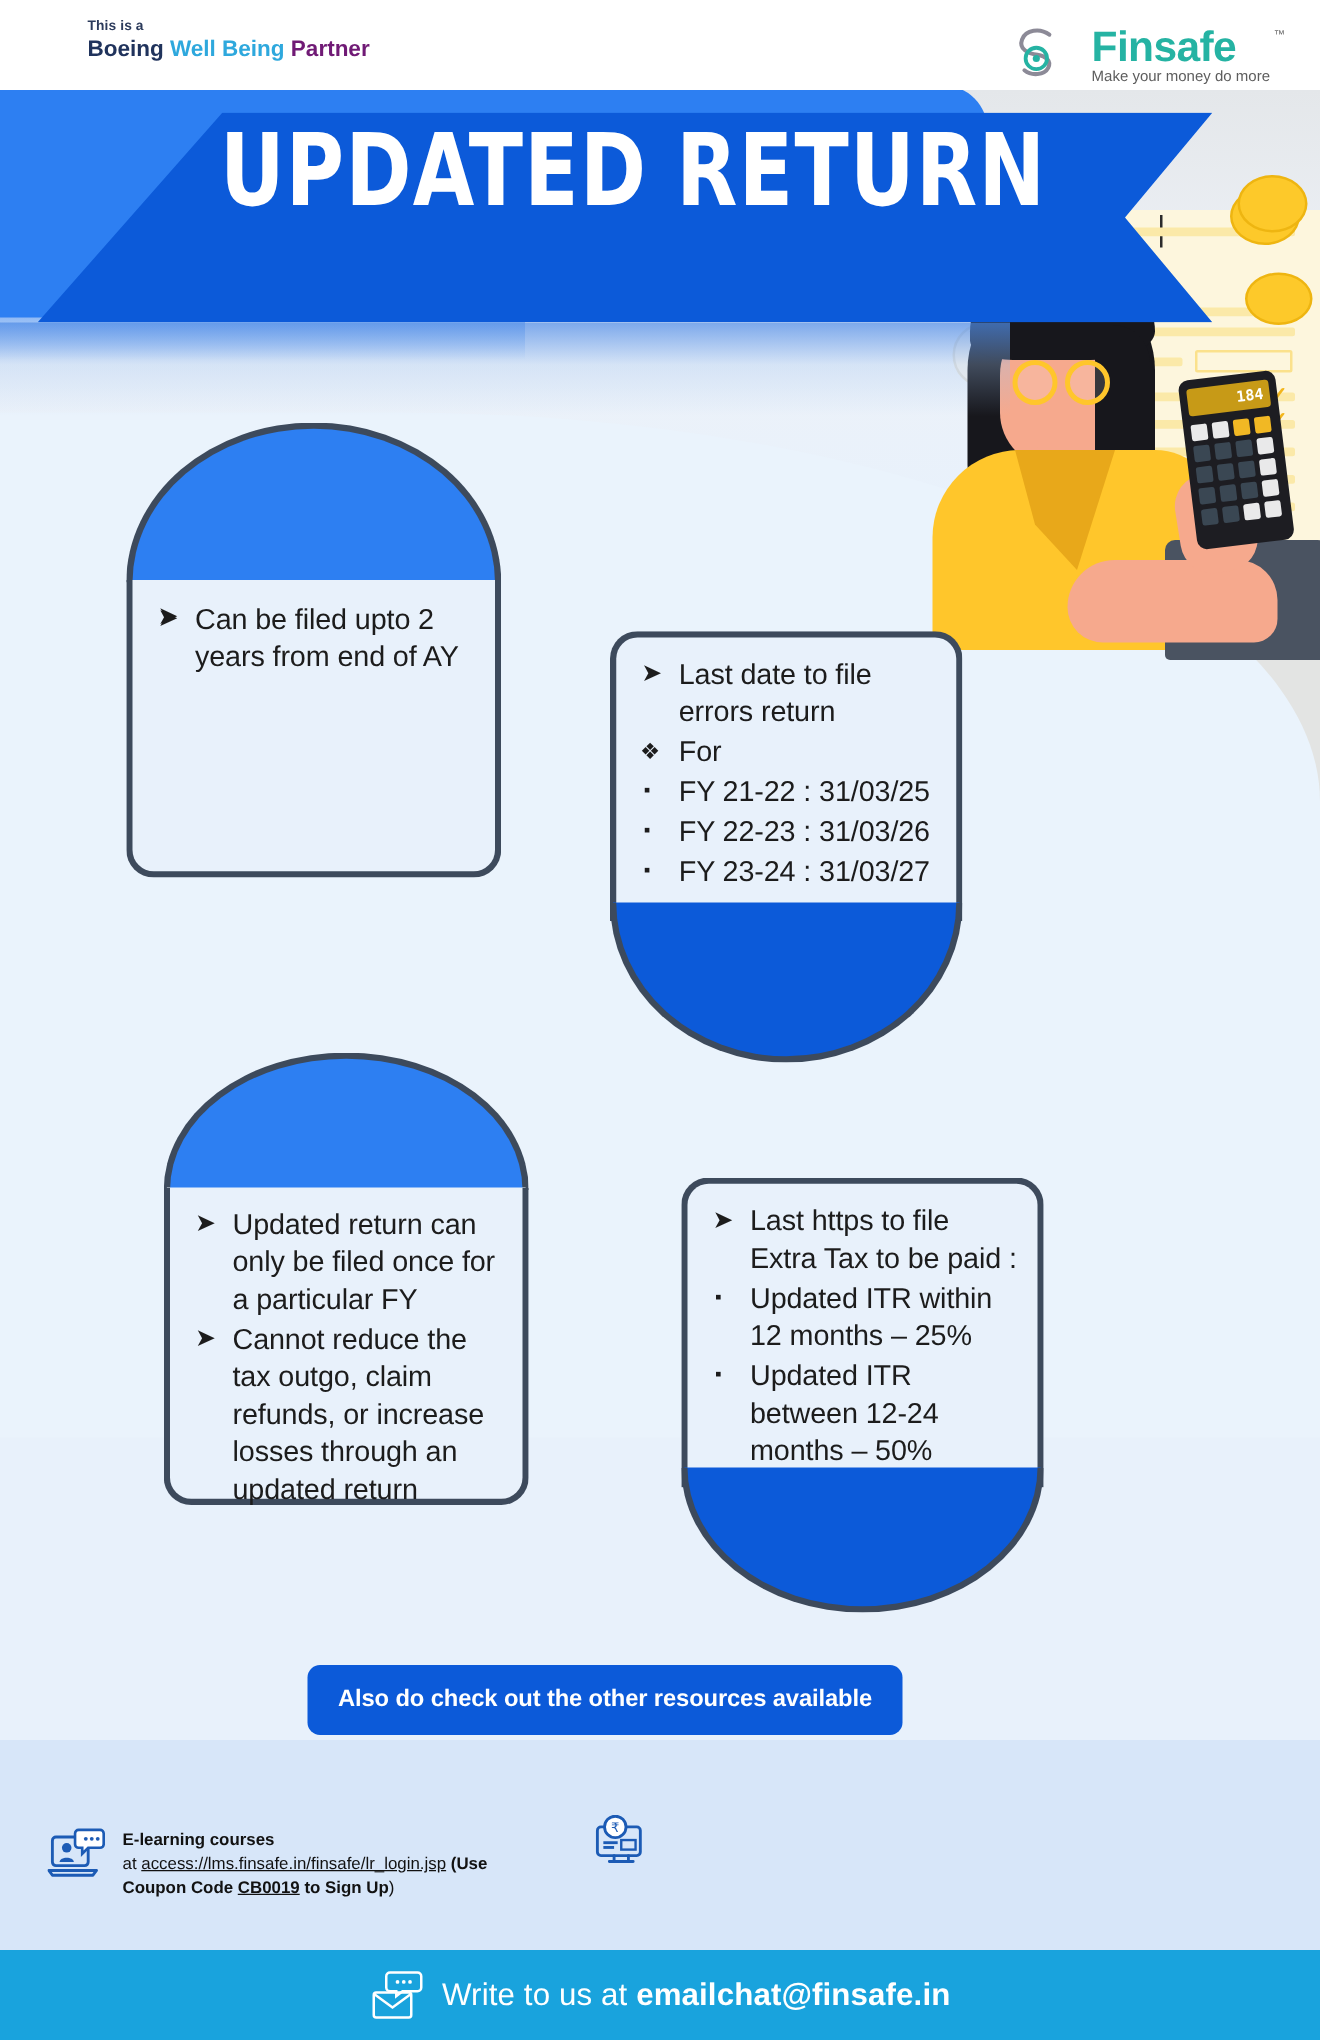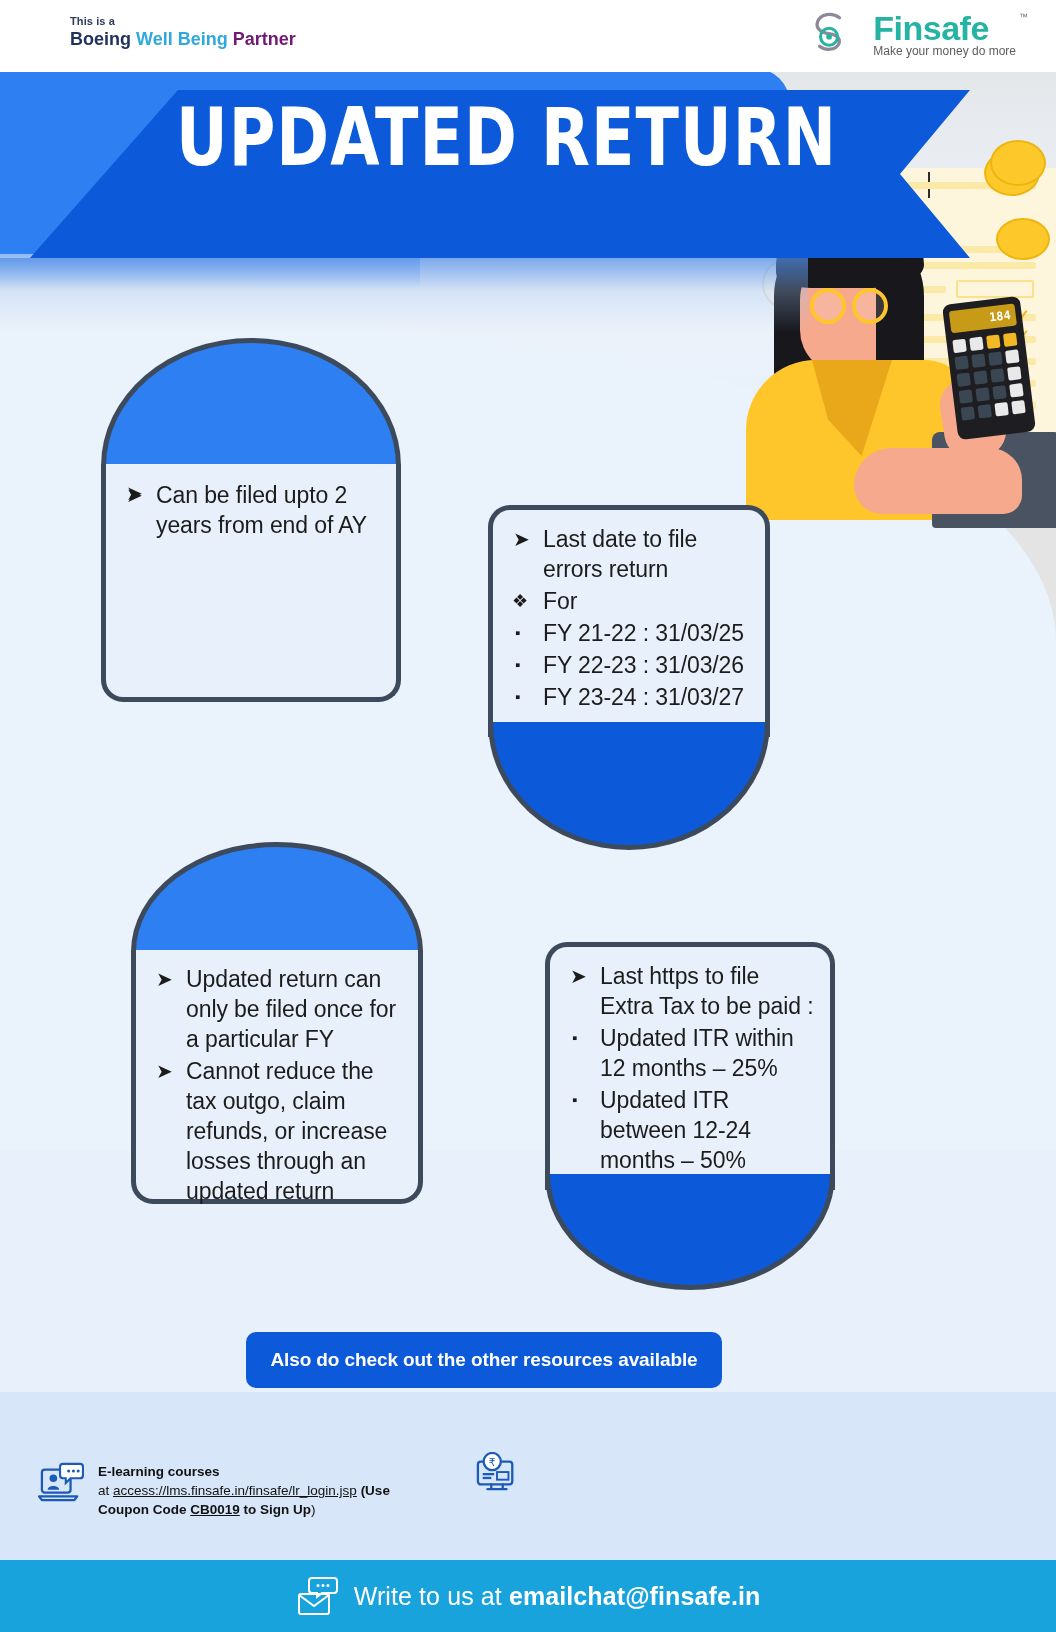--- a/index.html
+++ b/index.html
@@ -21,21 +21,21 @@
   }
   .boeing-block { position:absolute; left:70px; top:14px; z-index:32; }
   .boeing-small {
     font-size:11px; font-weight:700; color:#2b3a5b; letter-spacing:.1px; line-height:14px;
   }
   .boeing-main { font-size:18px; font-weight:700; line-height:22px; white-space:nowrap; }
   .boeing-main .w1 { color:#20335c; }
   .boeing-main .w2 { color:#2ea8dd;text-align:center; }
   .boeing-main .w3 { color:#701a75; }
 
-  .finsafe-logo { position:absolute; right:40px; top:10px; z-index:32; display:flex; align-items:flex-start; gap:24px; }
+  .finsafe-logo { position:absolute; right:40px; top:20px; z-index:32; display:flex; align-items:flex-start; gap:24px; }
   .fs-mark { width:38px; height:44px; flex:0 0 auto; }
   .fs-textwrap { position:relative; }
   .fs-name { font-size:34px; font-weight:700; color:#25b3a3; line-height:36px; letter-spacing:-0.5px; }
   .fs-tm { position:absolute; right:-12px; top:2px; font-size:9px; color:#6b6b6b; }
   .fs-tag { font-size:12px; color:#5d5d5d; line-height:14px; text-align:right; margin-top:-2px; }
 
   
   .bg-light {
     position:absolute; left:0; top:72px; width:1056px; height:1320px;
     background:#e8f1fb; z-index:1;

